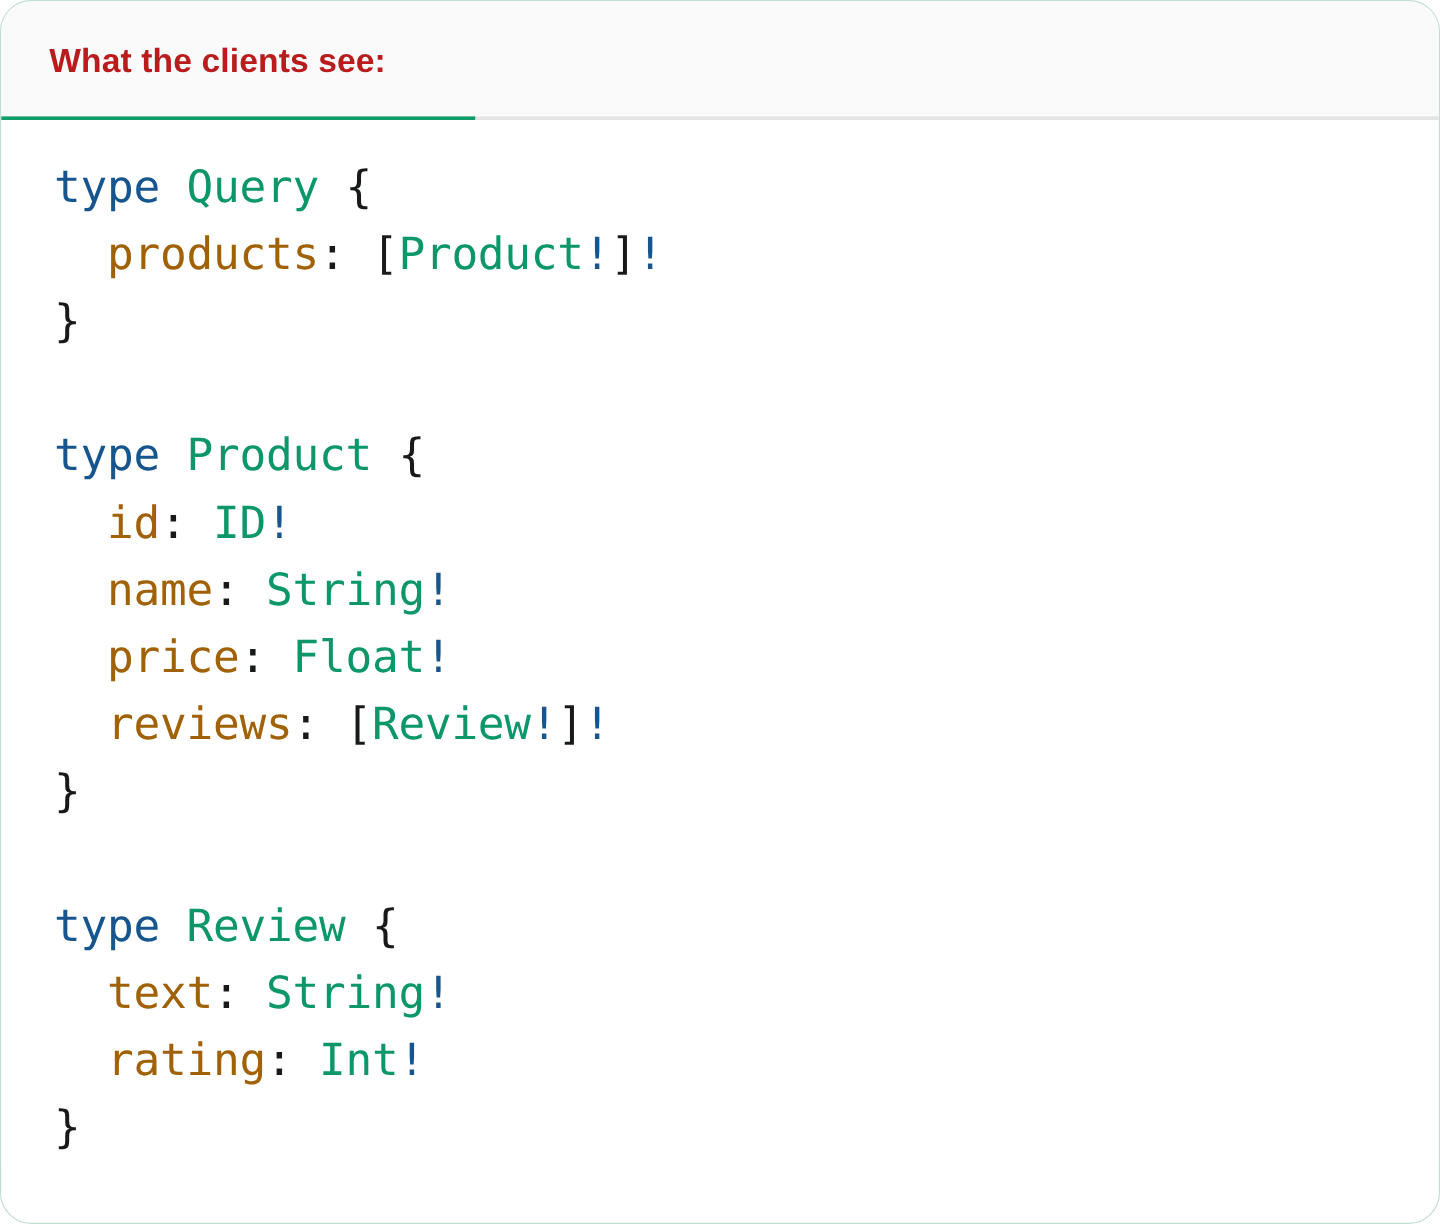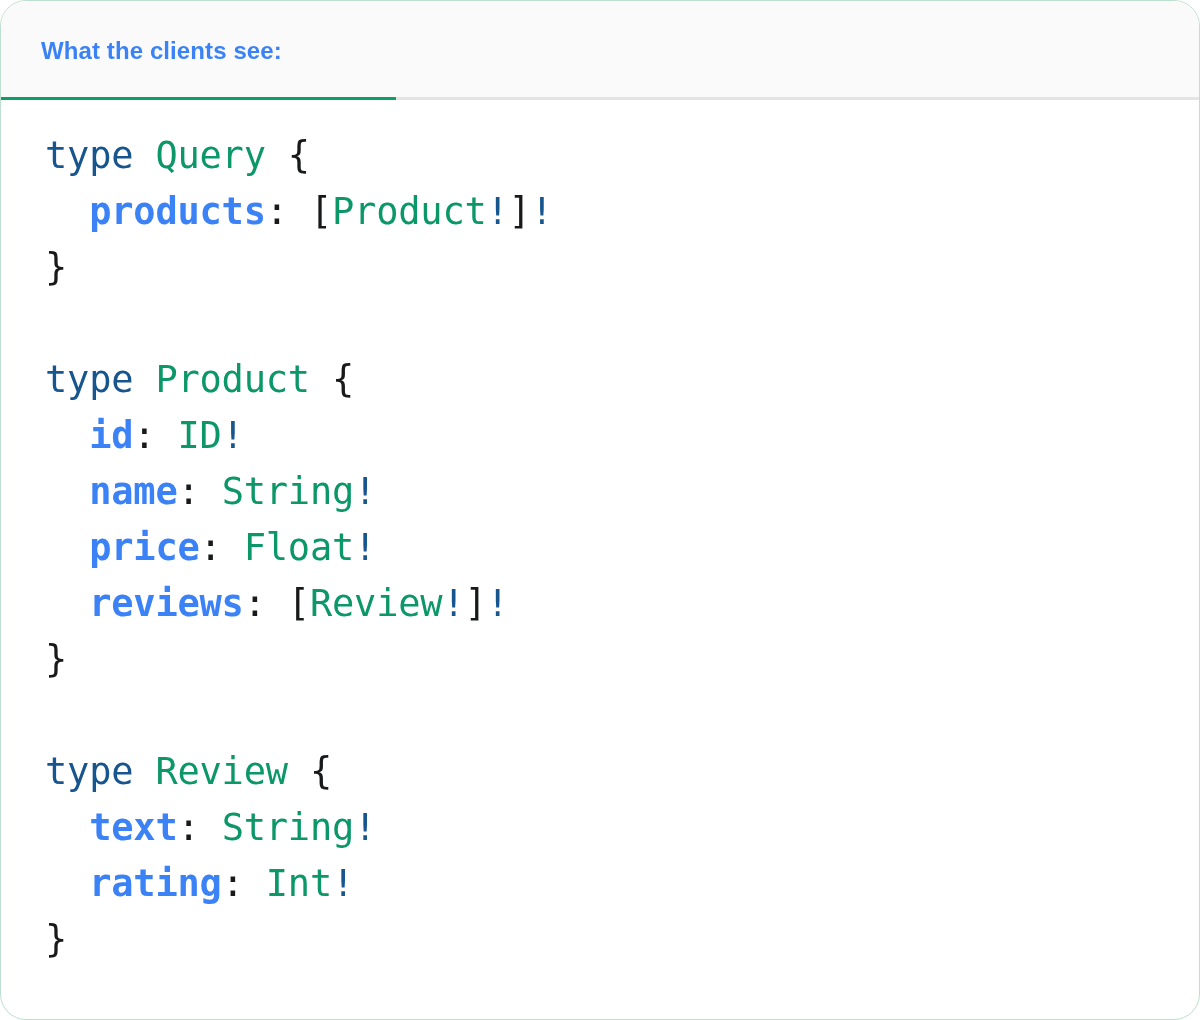--- a/index.html
+++ b/index.html
@@ -46,24 +46,24 @@
     top: 0;
     width: 395px;
     height: 99px;
     box-sizing: border-box;
     padding: 0 0 0 40px;
     display: flex;
     align-items: center;
     background: transparent;
   }
   .tab-label {
-    font-size: 24px;
+    font-size: 28px;
     font-weight: 600;
     letter-spacing: 0.1px;
-    color: #3b82f6;
+    color: #b91c1c;
     white-space: nowrap;
   }
   .tab-underline {
     position: absolute;
     left: 0;
     bottom: 0;
     width: 395px;
     height: 3px;
     background: #0f9d6a;
     z-index: 2;
@@ -86,21 +86,21 @@
   }
   .code-line {
     display: block;
     height: 56px;
     white-space: pre;
   }
   .tok-kw   { color: #17558f; }
   .tok-type { color: #0b9767; }
   .tok-bang { color: #17558f; }
   .tok-punc { color: #18191a; }
-  .tok-field{ color: #3b82f6; font-weight: bold; }
+  .tok-field{ color: #a16207; }
 </style>
 </head>
 <body>
 
 <div class="card">
 
   <div class="tabbar">
     <div class="tabbar-rule"></div>
     <div class="tab">
       <span class="tab-label">What the clients see:</span>

